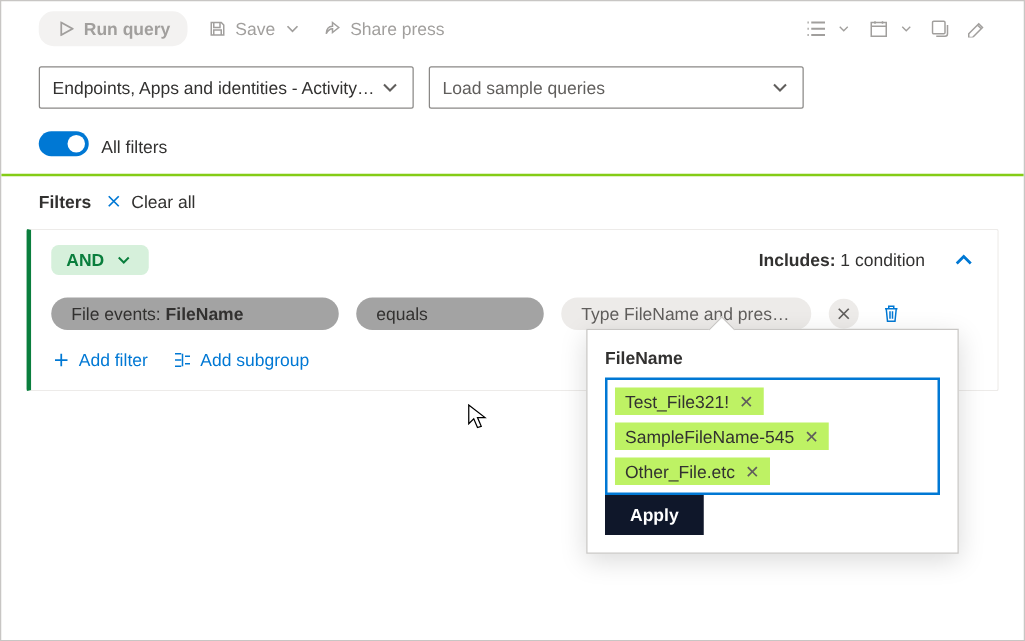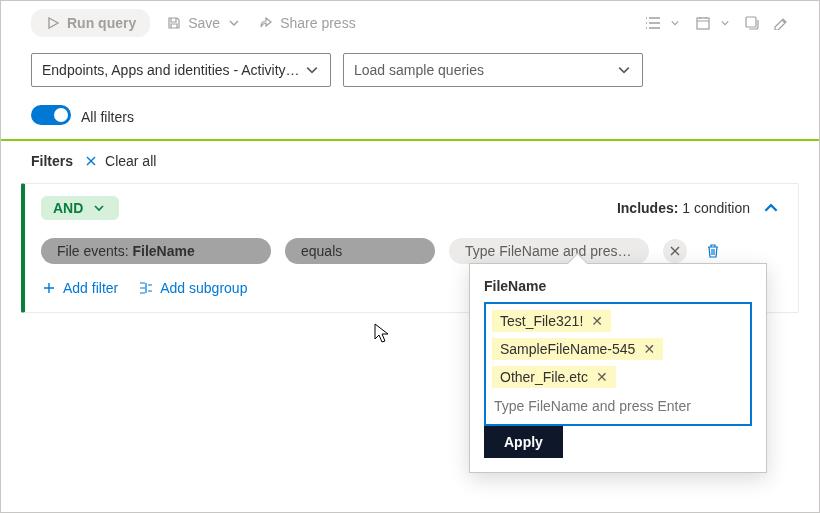--- a/index.html
+++ b/index.html
@@ -86,21 +86,21 @@
     border-radius: 2px;
     background:#fff;
   }
   .card-head {
     display:flex; align-items:center; padding:12px 16px; gap:12px;
   }
   .and-pill {
     background:#d6f0db; border-radius:6px; padding:4px 12px; font-weight:600; display:flex; align-items:center; gap:8px; cursor:pointer;
     color:#0a7e3d;
   }
-  .card-head-right { margin-left:auto; display:flex; align-items:center; gap:10px; }
+  .card-head-right { margin-left:auto; display:flex; align-items:center; gap:20px; }
   .collapse-btn { color:#0078d4; cursor:pointer; padding:4px;}
 
   .pill-row {
     display:flex; gap:14px; padding: 6px 16px 10px 16px; align-items:center;
   }
   .pill {
     background:#a3a3a3; border-radius:14px; padding:5px 16px; font-size:14px;
     white-space:nowrap;
   }
   .pill.field { width:230px; }
@@ -134,21 +134,21 @@
     background:#fff;
     border-left:1px solid #c8c6c4;
     border-top:1px solid #c8c6c4;
     transform:rotate(45deg);
   }
   .popup h4 { font-size:14px; font-weight:600; margin-bottom:8px;}
   .value-box {
     border:2px solid #0078d4; padding:6px; display:flex; flex-wrap:wrap; gap:6px;
   }
   .chip {
-    background:#fef9c3; padding:3px 8px; display:flex; align-items:center; gap:8px; font-size:14px;
+    background:#bef264; padding:3px 8px; display:flex; align-items:center; gap:8px; font-size:14px;
   }
   .chip .rm { color:#605e5c; cursor:pointer; }
   .value-input {
     border:none; outline:none; width:100%; padding:4px 2px; font-size:14px;
   }
   .apply-btn {
     background:#0f172a; color:#fff; border:none; padding:8px 20px; font-weight:600; cursor:pointer; font-size:14px;
   }
 
   .cursor-ptr {
@@ -330,21 +330,20 @@
       <span class="rm">✕</span>
     </div>
     <div class="chip">
       <span>SampleFileName-545</span>
       <span class="rm">✕</span>
     </div>
     <div class="chip">
       <span>Other_File.etc</span>
       <span class="rm">✕</span>
     </div>
-    <input class="value-input" placeholder="Type FileName and press Enter" style="">
   </div>
   <button class="apply-btn">Apply</button>
 </div>
 
 <span class="cursor-ptr">
   <svg width="16" height="20" viewBox="0 0 16 20">
       <path d="M1 1l0 15 4-4 3 7 3-1-3-7h6z" fill="#fff" stroke="#000" stroke-width="1"></path>
     </svg>
 </span>
 

